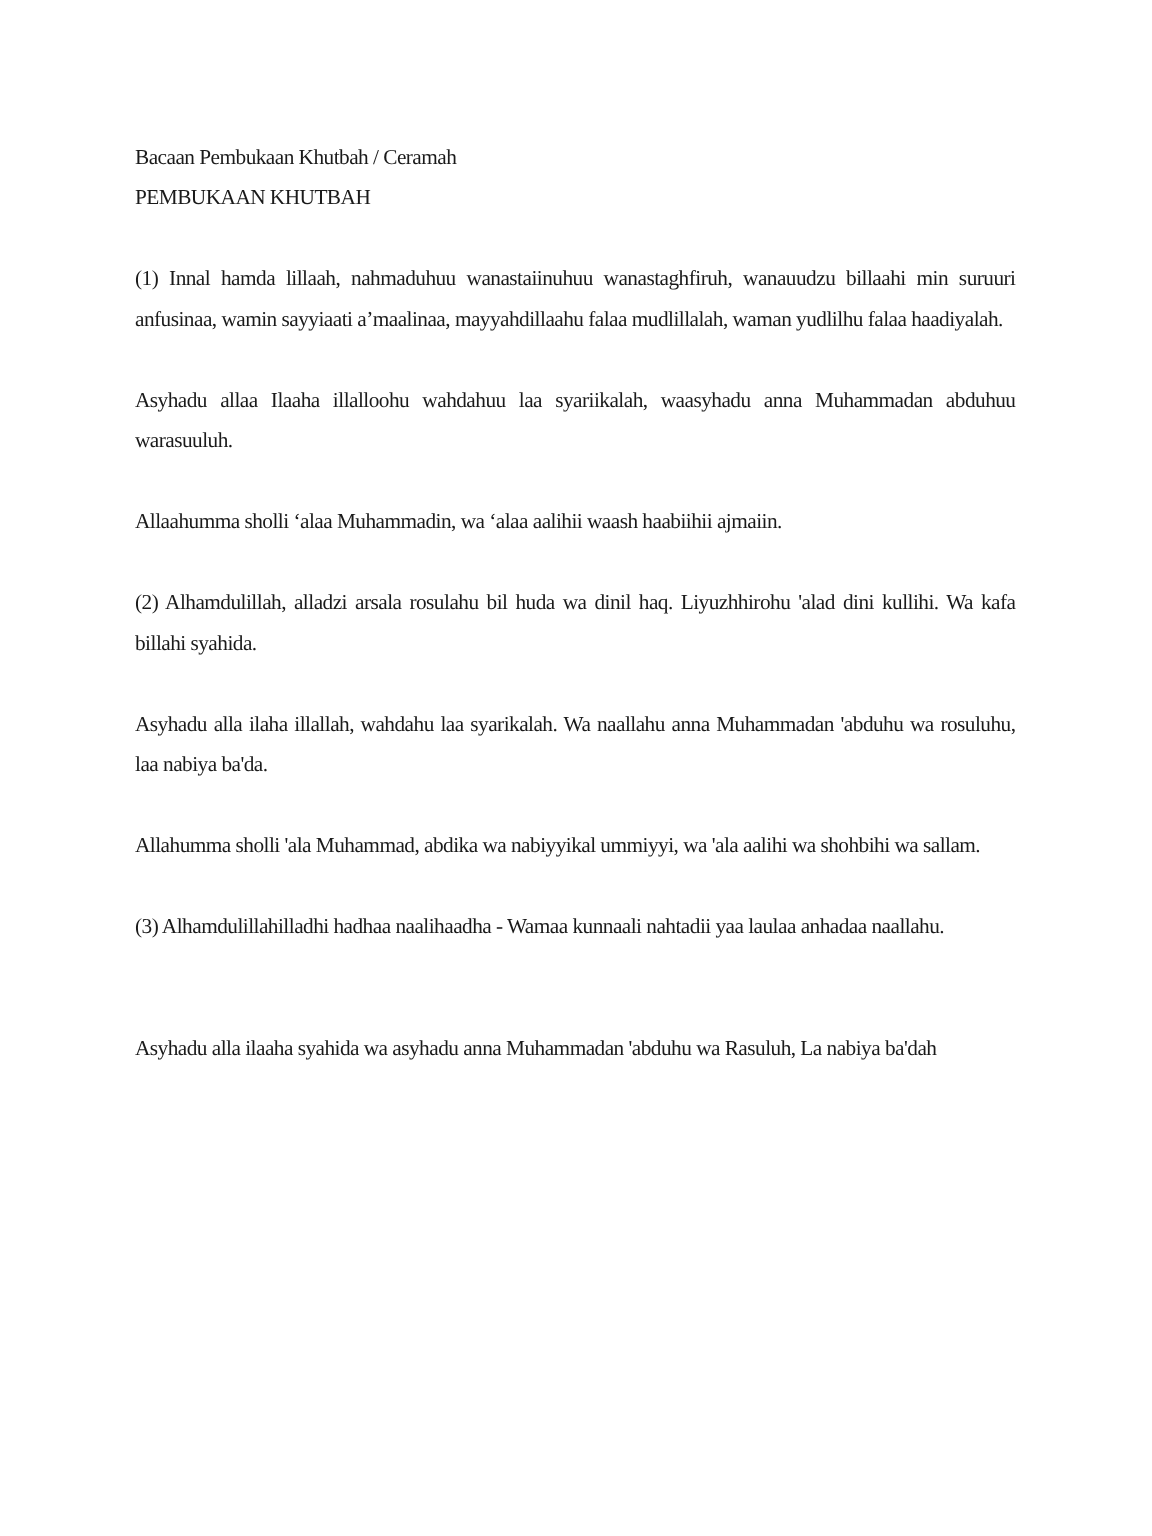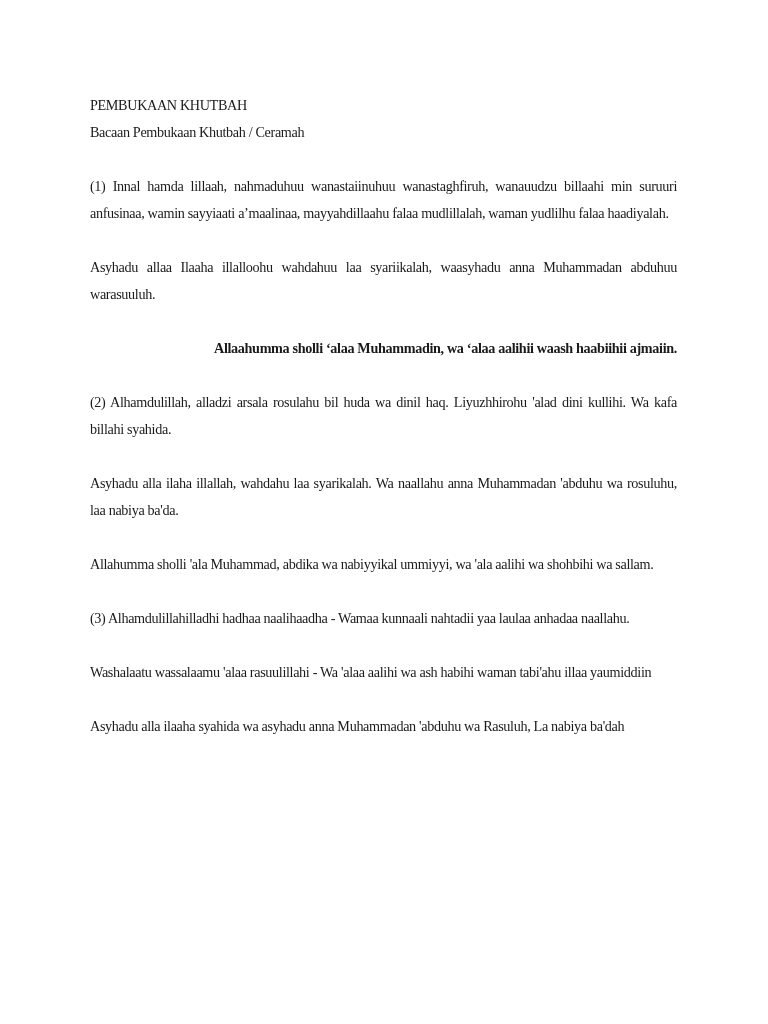--- a/index.html
+++ b/index.html
@@ -32,30 +32,29 @@
     line-height: 27px;
     margin: 0;
     text-align: justify;
     letter-spacing: -0.35px;
     word-spacing: 0px;
   }
   .gap {
     height: 27px;
   }
   .para.ragged {
-    text-align: right;
-    font-weight: bold;
+    text-align: left;
   }
 </style>
 </head>
 <body>
 
 <div class="page">
+  <p class="line">Bacaan Pembukaan Khutbah / Ceramah</p>
   <p class="line">PEMBUKAAN KHUTBAH</p>
-  <p class="line">Bacaan Pembukaan Khutbah / Ceramah</p>
   <div class="gap"></div>
 
   <p class="para">(1)  Innal hamda lillaah, nahmaduhuu wanastaiinuhuu wanastaghfiruh, wanauudzu billaahi min suruuri anfusinaa, wamin sayyiaati a’maalinaa, mayyahdillaahu falaa mudlillalah, waman yudlilhu falaa haadiyalah.</p>
   <div class="gap"></div>
 
   <p class="para">Asyhadu allaa Ilaaha illalloohu wahdahuu laa syariikalah, waasyhadu anna Muhammadan abduhuu warasuuluh.</p>
   <div class="gap"></div>
 
   <p class="para ragged">Allaahumma sholli ‘alaa Muhammadin, wa ‘alaa aalihii waash haabiihii ajmaiin.</p>
   <div class="gap"></div>
@@ -65,17 +64,16 @@
 
   <p class="para">Asyhadu alla ilaha illallah, wahdahu laa syarikalah. Wa naallahu anna Muhammadan 'abduhu wa rosuluhu, laa nabiya ba'da.</p>
   <div class="gap"></div>
 
   <p class="para">Allahumma sholli 'ala Muhammad, abdika wa nabiyyikal ummiyyi, wa 'ala aalihi wa shohbihi wa sallam.</p>
   <div class="gap"></div>
 
   <p class="para">(3)    Alhamdulillahilladhi hadhaa naalihaadha - Wamaa kunnaali nahtadii yaa laulaa anhadaa naallahu.</p>
   <div class="gap"></div>
 
-  <p class="para">Washalaatu wassalaamu 'alaa rasuulillahi -  Wa 'alaa aalihi wa ash habihi waman tabi'ahu illaa yaumiddiin</p>
   <div class="gap"></div>
 
   <p class="para">Asyhadu alla ilaaha syahida    wa asyhadu anna Muhammadan 'abduhu wa Rasuluh, La nabiya ba'dah</p>
 </div>
 
 </body></html>

